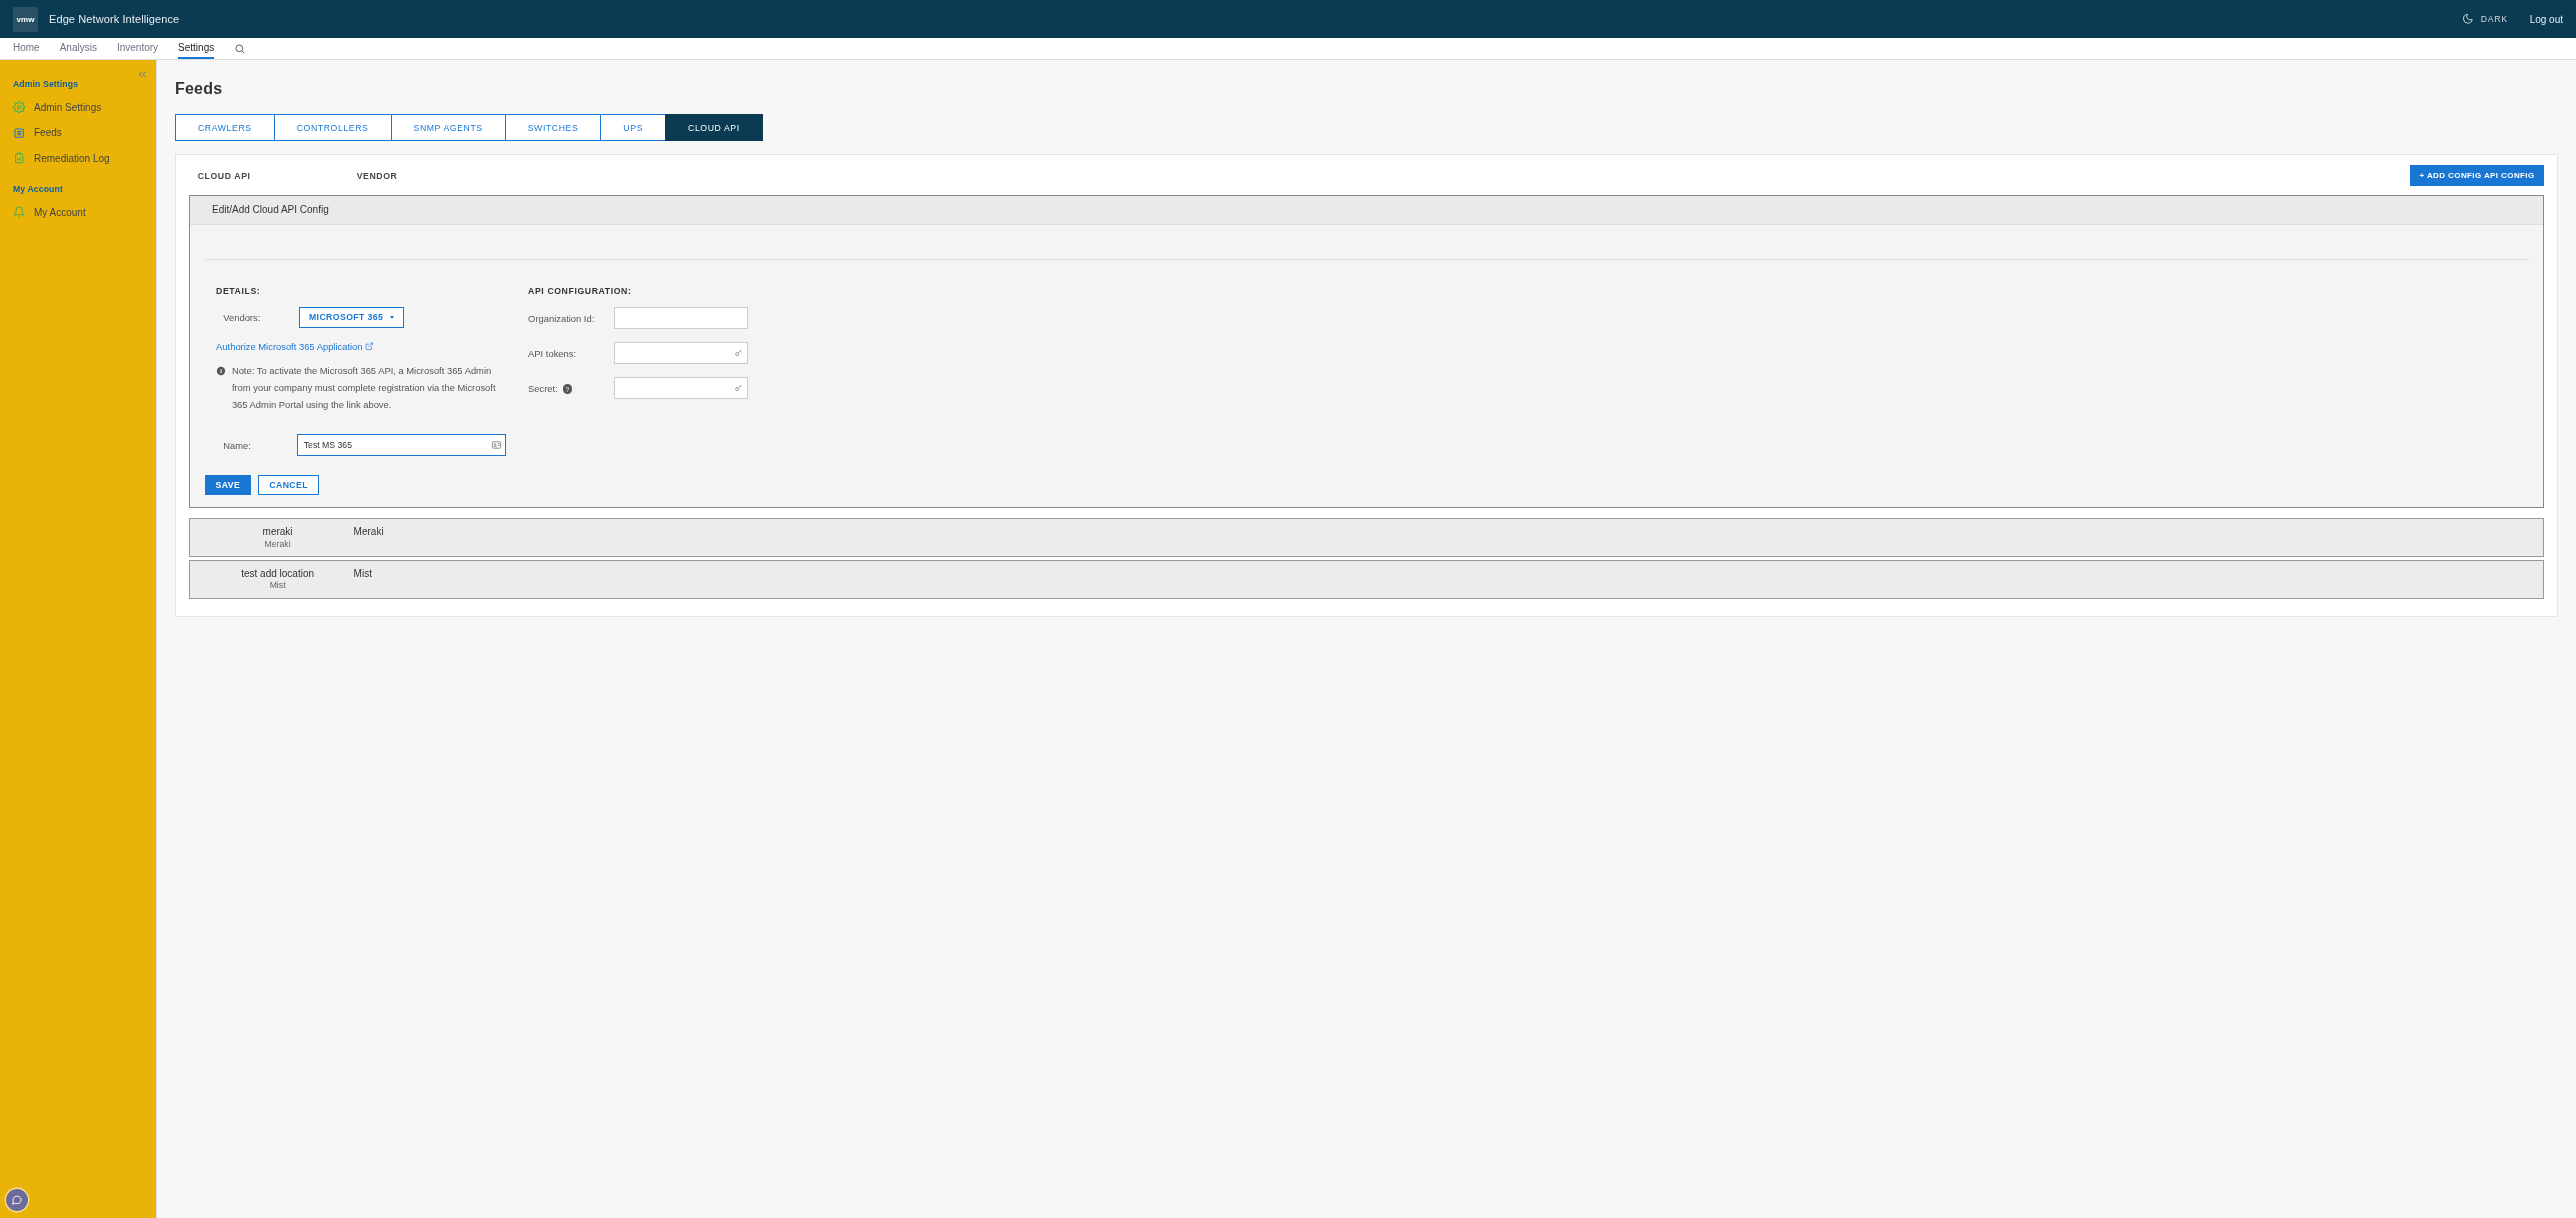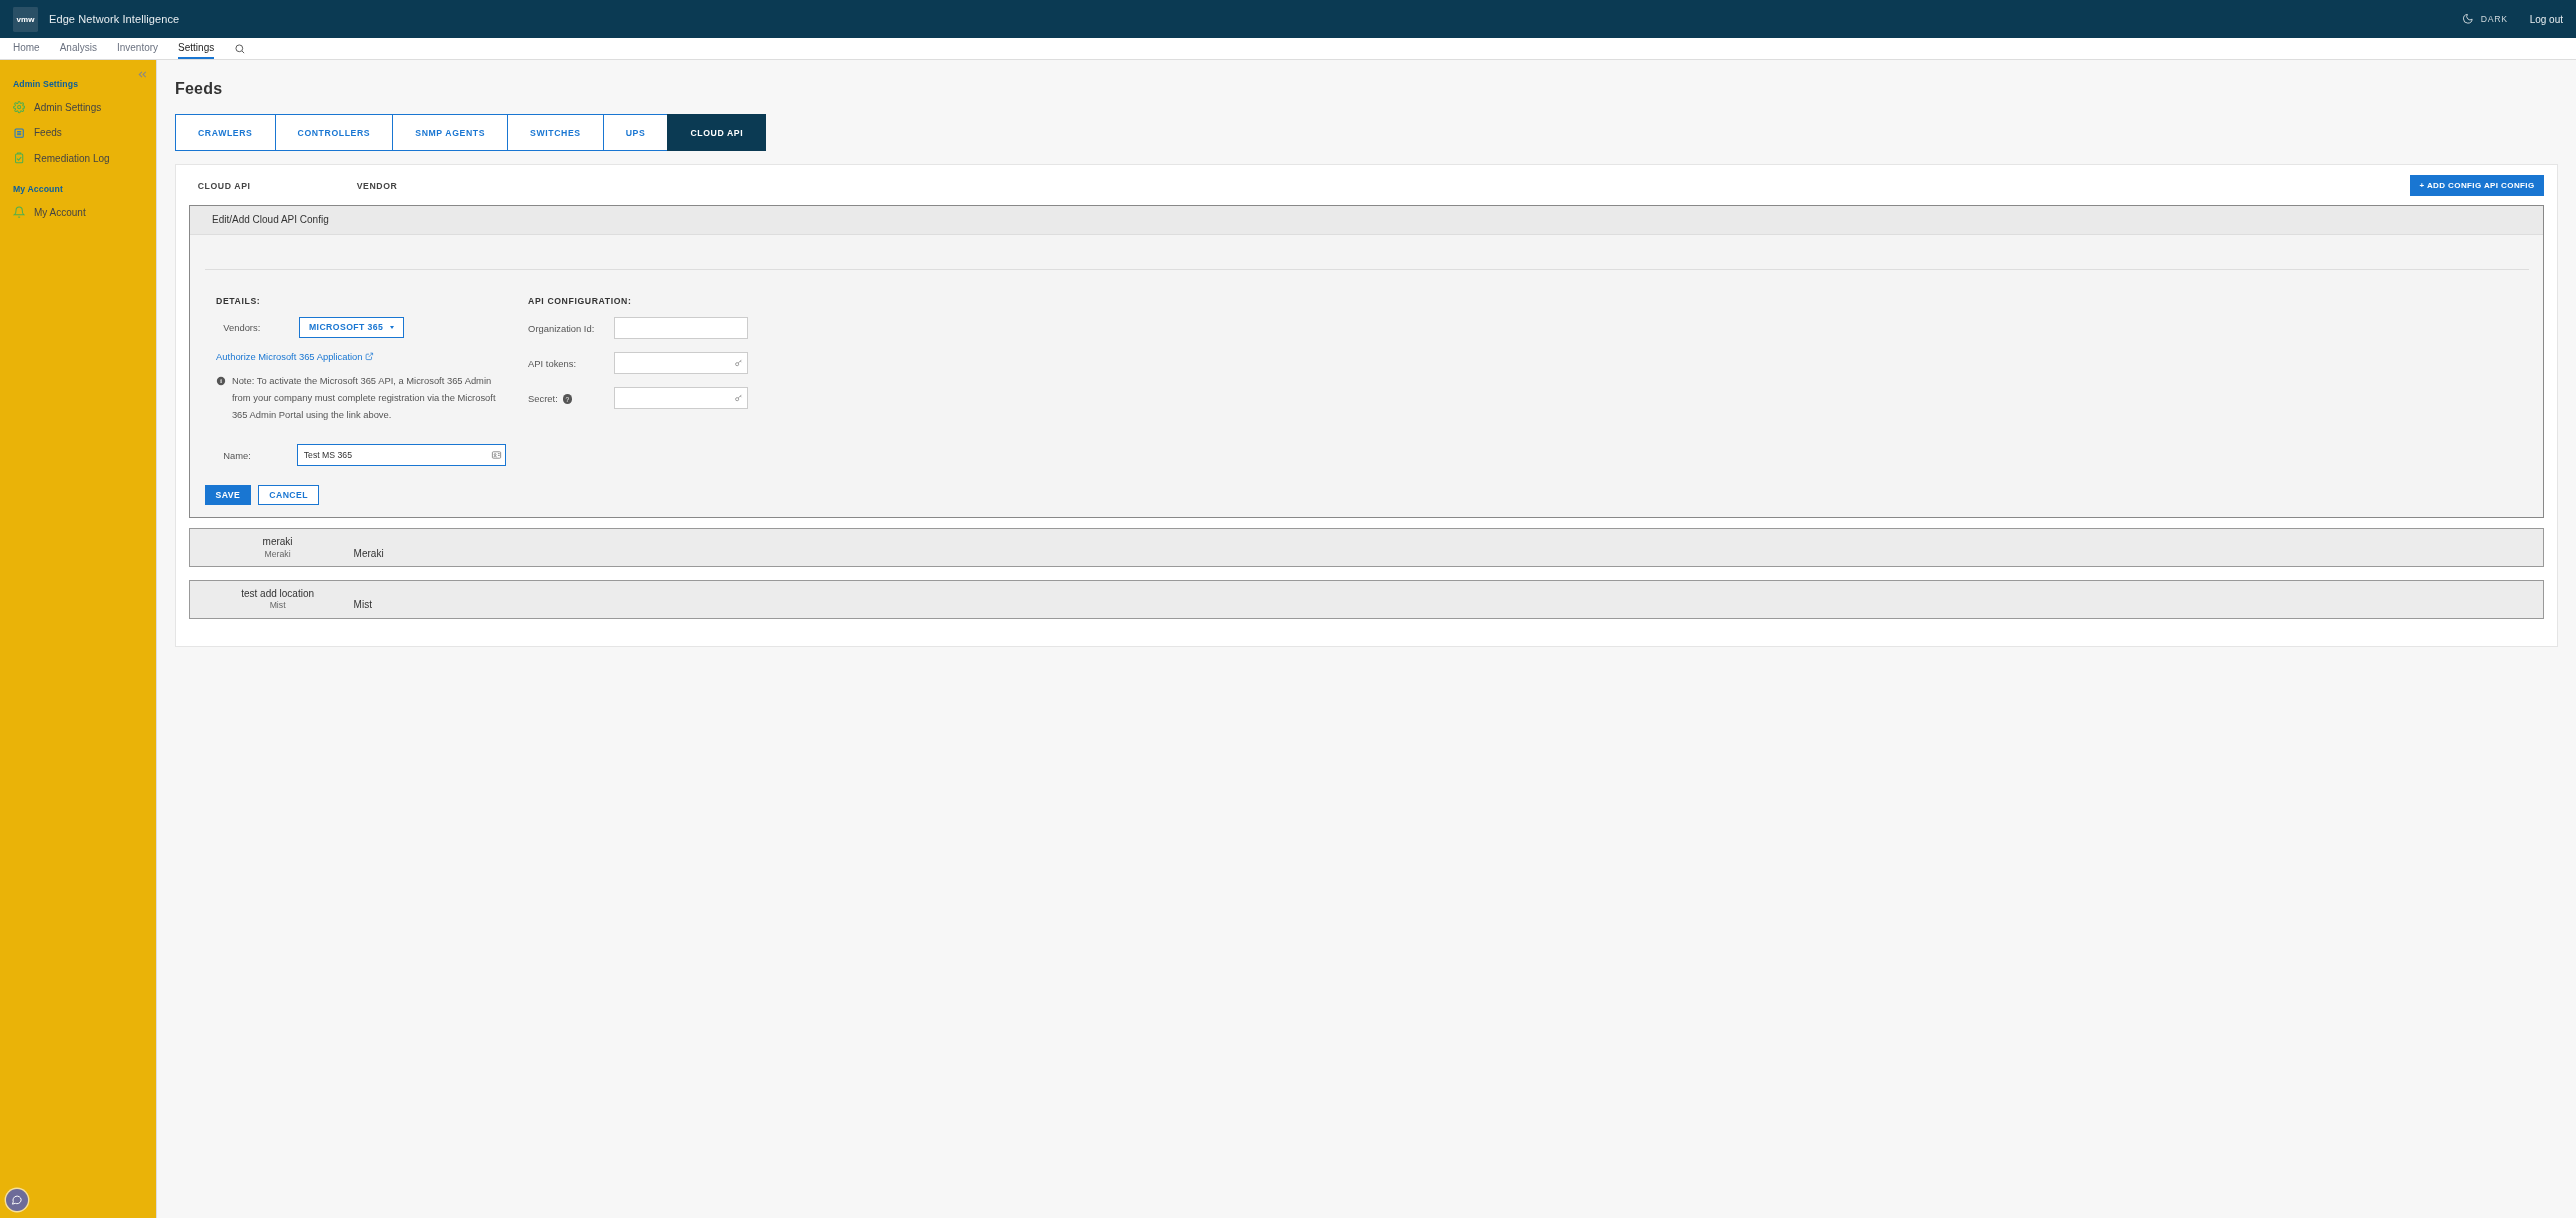--- a/index.html
+++ b/index.html
@@ -29,21 +29,21 @@
   .side-item { display:flex; align-items:center; gap:8.7px; padding:6.5px 13px; color:#444; cursor:pointer; font-size:10px; }
   .side-item svg { width:12.3px; height:12.3px; flex-shrink:0; }
   .side-item.green svg { stroke:#4caf50; }
   .side-item.blue svg { stroke:#1976d2; }
 
   .content { flex:1; padding: 20px 18px 29px; background:#f7f7f7; overflow:auto; }
   .page-title { font-size:16px; color:#333; margin-bottom:16px; letter-spacing:0.2px; }
 
   
   .tab-group { display:flex; margin-bottom: 0; }
-  .tab-btn { flex: none; padding: 0 22px; height:37px; display:flex; align-items:center; justify-content:center; font-size:8.7px; letter-spacing:0.6px; font-weight:700; border:0.7px solid #1976d2; color:#1976d2; background:#fff; cursor:pointer; border-right:none; }
+  .tab-btn { flex: none; padding: 0 22px; height:27px; display:flex; align-items:center; justify-content:center; font-size:8.7px; letter-spacing:0.6px; font-weight:400; border:0.7px solid #1976d2; color:#1976d2; background:#fff; cursor:pointer; border-right:none; }
   .tab-btn:last-child { border-right:0.7px solid #1976d2; }
   .tab-btn.active { background:#0b3a53; color:#fff; border-color:#0b3a53; }
 
   
   .panel { background:#fff; margin-top:13px; border:0.7px solid #e5e5e5; padding: 10px 13px 14.5px; }
   .panel-header-row { display:flex; align-items:center; gap:43px; margin-bottom:8.7px; padding-left: 8.7px; }
   .col-header { font-size:8.7px; font-weight:600; letter-spacing:0.6px; color:#444; }
   .col-header.first { width: 116px; }
   .add-btn { margin-left:auto; background:#1976d2; color:#fff; font-size:8px; font-weight:600; letter-spacing:0.4px; padding:5.8px 9.4px; border:none; cursor:pointer; }
 
@@ -70,21 +70,21 @@
   .text-input { border:0.7px solid #1976d2; height:22px; width:209px; padding:0 5.8px; font-size:8.7px; color:#333; background:#fff; }
   .text-input.plain { border:0.7px solid #ccc; width:134px; }
   .input-wrap { position:relative; display:inline-block; }
   .input-icon-end { position:absolute; right:4.3px; top:50%; transform:translateY(-50%); color:#888; }
 
   .btn-row { display:flex; gap:7.2px; margin-top:5.8px; }
   .btn-primary { background:#1976d2; color:#fff; border:0.7px solid #1976d2; font-size:8.7px; font-weight:600; letter-spacing:0.4px; padding:4.3px 10px; cursor:pointer; }
   .btn-secondary { background:#fff; color:#1976d2; border:0.7px solid #1976d2; font-size:8.7px; font-weight:600; letter-spacing:0.4px; padding:4.3px 10px; cursor:pointer; }
 
   
-  .data-row { border:1.4px solid #999; background:#ececec; padding:7.2px 11.6px; display:flex; align-items:flex-end; margin-bottom:13px; cursor:pointer; }
+  .data-row { border:1.4px solid #999; background:#ececec; padding:7.2px 11.6px; display:flex; align-items:flex-start; margin-bottom:3px; cursor:pointer; }
   .data-row .col1 { width:152px; text-align:center; }
   .data-row .name { font-size:10px; color:#333; }
   .data-row .sub { font-size:8.7px; color:#666; margin-top:1.4px; }
   .data-row .vendor { font-size:10px; color:#333; }
 
   .help-q { display:inline-flex; width:9.4px; height:9.4px; border-radius:50%; background:#555; color:#fff; font-size:6.5px; align-items:center; justify-content:center; margin-left:2.2px; cursor:pointer; }
 
   
   .fab { position:fixed; left:5.8px; bottom:7.2px; width:22px; height:22px; border-radius:50%; background:#6d6b99; display:flex; align-items:center; justify-content:center; color:#fff; cursor:pointer; box-shadow:0 0 0 1.4px rgba(255,255,255,.6); }
 </style>

